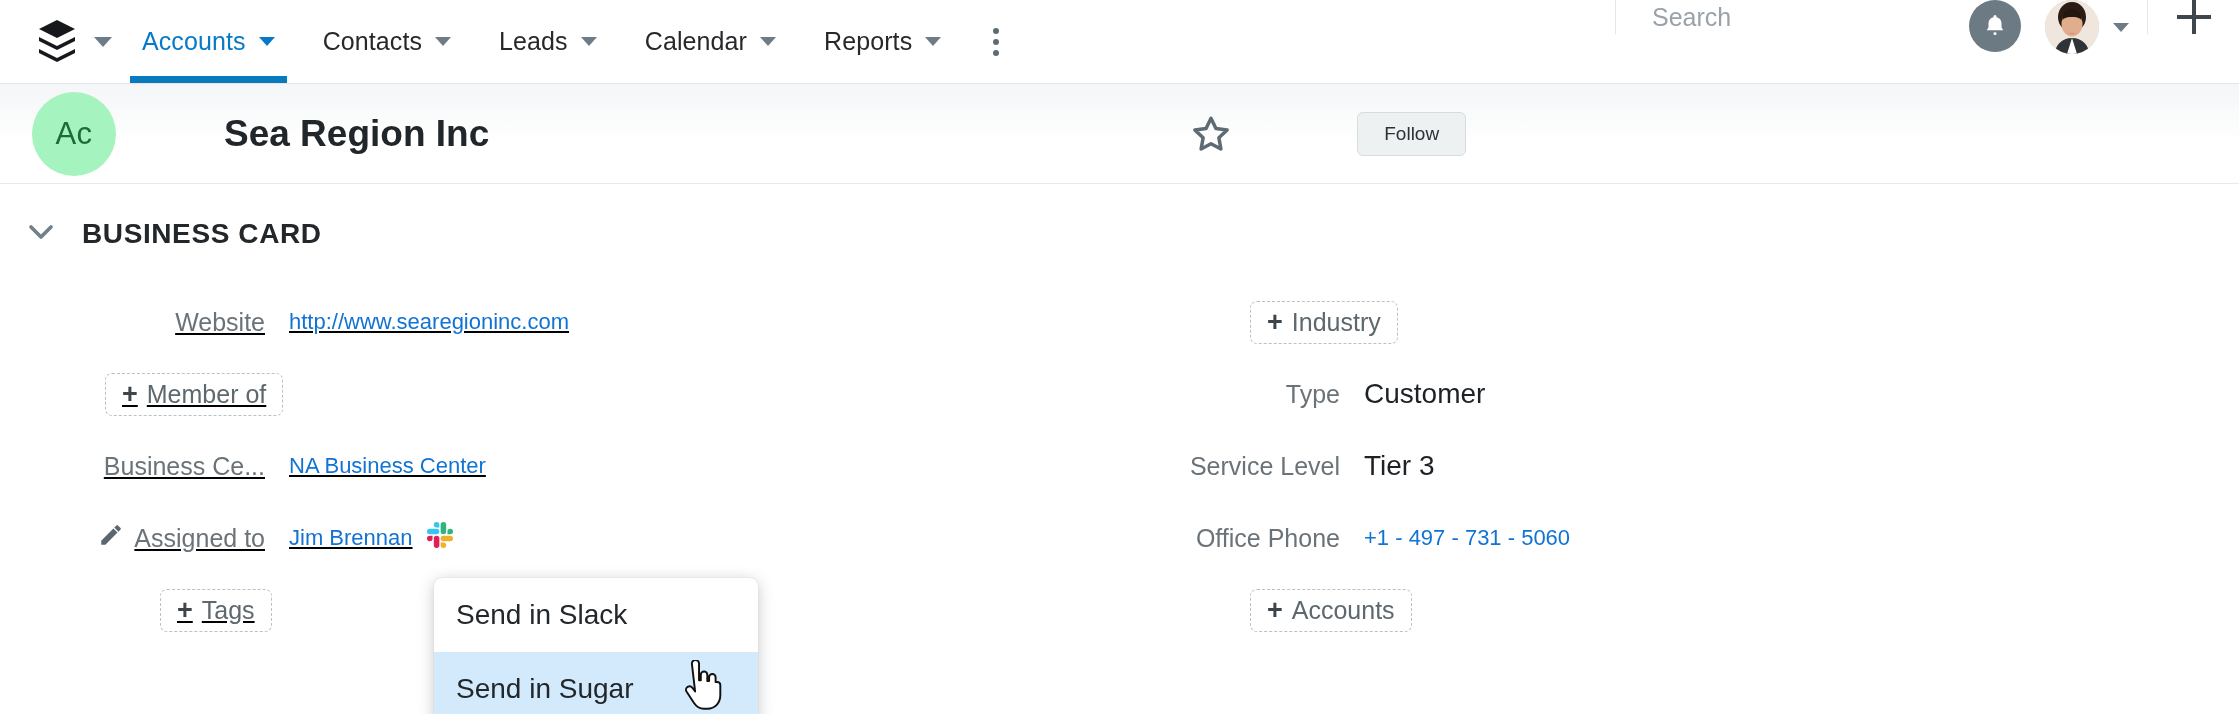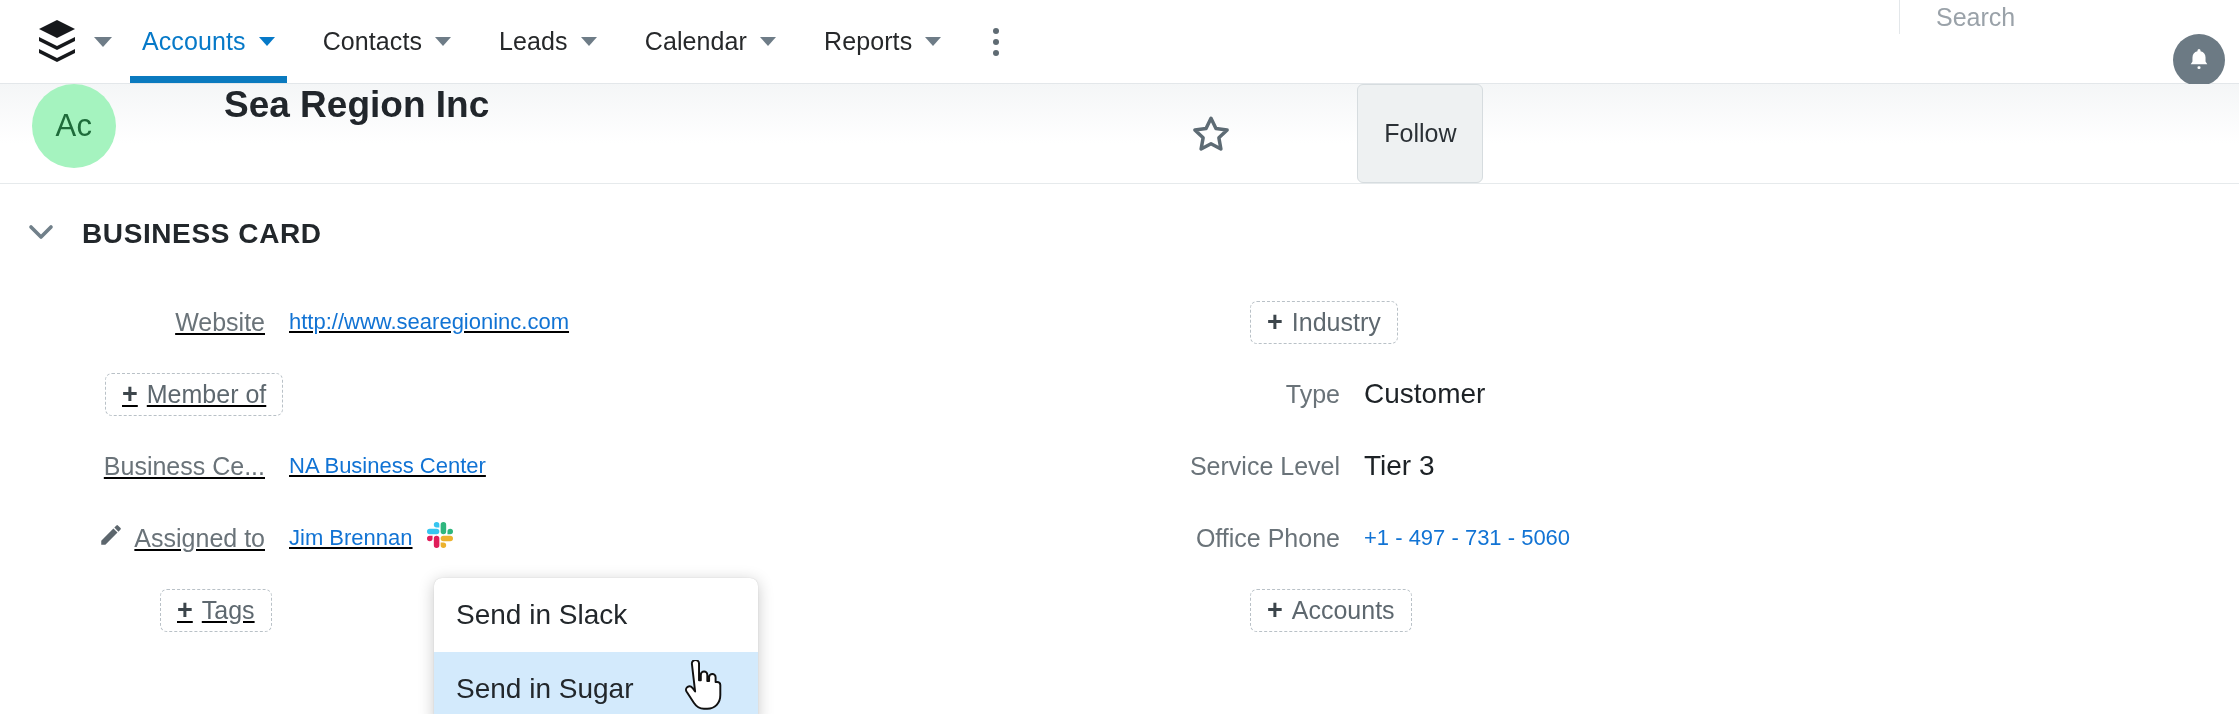--- a/index.html
+++ b/index.html
@@ -44,21 +44,21 @@
   .nav-item.active::after {
     content: ""; position: absolute; left: 12px; right: 12px; bottom: 0;
     height: 7px; background: #0a7abf;
   }
   .nav-more {
     display: flex; flex-direction: column; align-items: center;
     justify-content: center; gap: 5px; padding: 0 28px; cursor: pointer;
   }
   .nav-more i { width: 6px; height: 6px; border-radius: 50%; background: #5f6b73; display:block; }
   .nav-spacer { flex: 1; }
-  .nav-right { display: flex; align-items: flex-end; flex-direction: column; }
+  .nav-right { display: flex; align-items: flex-start; }
   .search-box {
     display: flex; align-items: center; width: 340px;
     border-left: 1px solid #e3e7ea;
     padding-left: 36px; padding-right: 14px;
   }
   .search-box input {
     border: 0; outline: 0; flex: 1; font-size: 25px; color: #3a3f44;
     font-family: "Liberation Sans", sans-serif; background: transparent;
   }
   .search-box input::placeholder { color: #9aa2a9; }
@@ -83,37 +83,37 @@
     content: ""; position: absolute; background: #3f474d;
   }
   .plus-glyph::before { left: 0; right: 0; top: 15px; height: 4px; }
   .plus-glyph::after { top: 0; bottom: 0; left: 15px; width: 4px; }
 
   
   .rec-header {
     position: absolute; left: 0; top: 84px; width: 2239px; height: 100px;
     background: linear-gradient(to bottom, #f4f6f7 0%, #ffffff 60%);
     border-bottom: 1px solid #e6eaec;
-    display: flex; 
+    display: flex; align-items: center;
   }
   .rec-avatar {
     margin-left: 32px; width: 84px; height: 84px; border-radius: 50%;
     background: #a5f3bf; color: #1e6b3a; font-size: 31px;
     display: flex; align-items: center; justify-content: center;
     letter-spacing: .3px;
   }
   .rec-title {
     margin-left: 108px; font-size: 37px; font-weight: bold; color: #21262b;
     white-space: nowrap;
   }
   .rec-star { margin-left: 700px; cursor: pointer; display: flex; align-items: center; }
   .follow-btn {
     margin-left: 124px;
     background: #eef1f2; border: 1px solid #d6dcdf; border-radius: 6px;
-    font-size: 25px; color: #2b3136; padding: 10px 26px; cursor: pointer;
+    font-size: 19px; color: #2b3136; padding: 10px 26px; cursor: pointer;
     font-family: "Liberation Sans", sans-serif;
   }
   .rec-right { margin-left: auto; display: flex; align-items: center; padding-right: 22px; }
   .chev-nav { padding: 0 22px; cursor: pointer; display: flex; align-items: center; }
   .edit-btn {
     display: flex; align-items: center; gap: 30px;
     background: #0a7abf; color: #fff; border: 0; border-radius: 7px;
     font-size: 31px; font-weight: bold; padding: 12px 26px 12px 30px;
     margin-left: 16px; cursor: pointer;
     font-family: "Liberation Sans", sans-serif;

